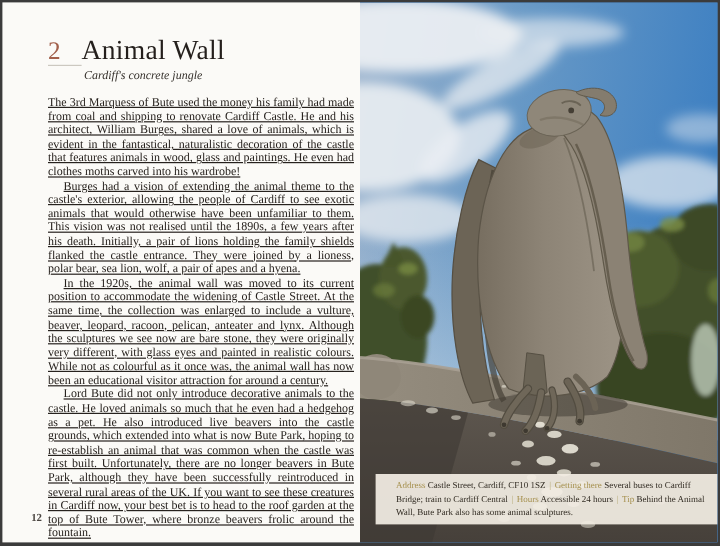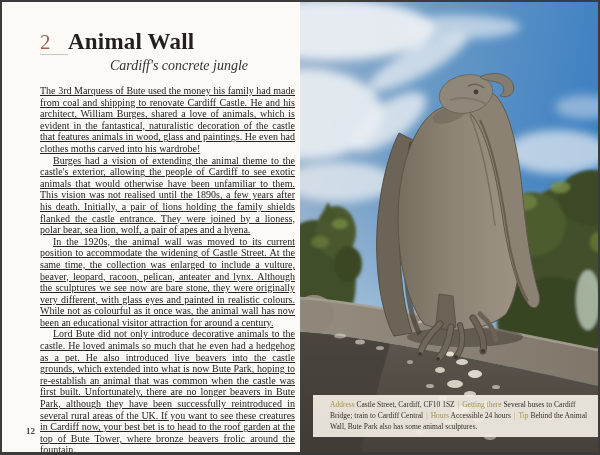--- a/index.html
+++ b/index.html
@@ -3,22 +3,22 @@
 <meta charset="utf-8">
 <style>
   html,body{margin:0;padding:0;background:#222;}
   .frame{width:600px;height:455px;box-sizing:border-box;background:#3b3b3b;
          padding:2px 2px 3px 2px;display:flex;font-family:"Liberation Serif",serif;}
   
   .page-left{width:298px;height:450px;background:#fbfaf7;position:relative;overflow:hidden;}
   .title-row{margin:27px 0 0 38px;display:flex;align-items:baseline;}
   .chapter-num{display:inline-block;width:28px;font-size:21px;line-height:22px;
                border-bottom:1px solid #ccc8c0;padding-bottom:1px;color:#a2604b;}
-  .chapter-title{font-size:23px;font-weight:bold;margin:0;color:#241f1c;letter-spacing:.2px;}
-  .subtitle{margin:3px 12px 0 68px;font-size:14px;font-style:italic;color:#35302b;text-align:center;}
+  .chapter-title{font-size:23px;font-weight:normal;margin:0;color:#241f1c;letter-spacing:.2px;}
+  .subtitle{margin:3px 12px 0 68px;font-size:10px;font-style:italic;color:#35302b;}
   .body-text{margin:11px 0 0 38px;width:255px;font-size:10px;line-height:11.6px;color:#27221e;text-decoration:underline;}
   .body-text p{margin:0;text-align:justify;text-indent:13px;}
   .body-text p:first-child{text-indent:0;}
   .page-number{position:absolute;left:24px;bottom:16px;font-size:9px;color:#4a4541;font-weight:bold;}
   
   .page-right{width:298px;height:450px;position:relative;overflow:hidden;background:#4c86c2;}
   .photo-svg{display:block;}
   .caption{position:absolute;left:13px;right:0;top:393px;background:rgba(242,237,227,.93);
            padding:4px 8px 5px 17px;font-size:7.5px;line-height:11px;color:#332d24;}
   .cap-sep{margin:0 3px;color:#b8ab79;}

